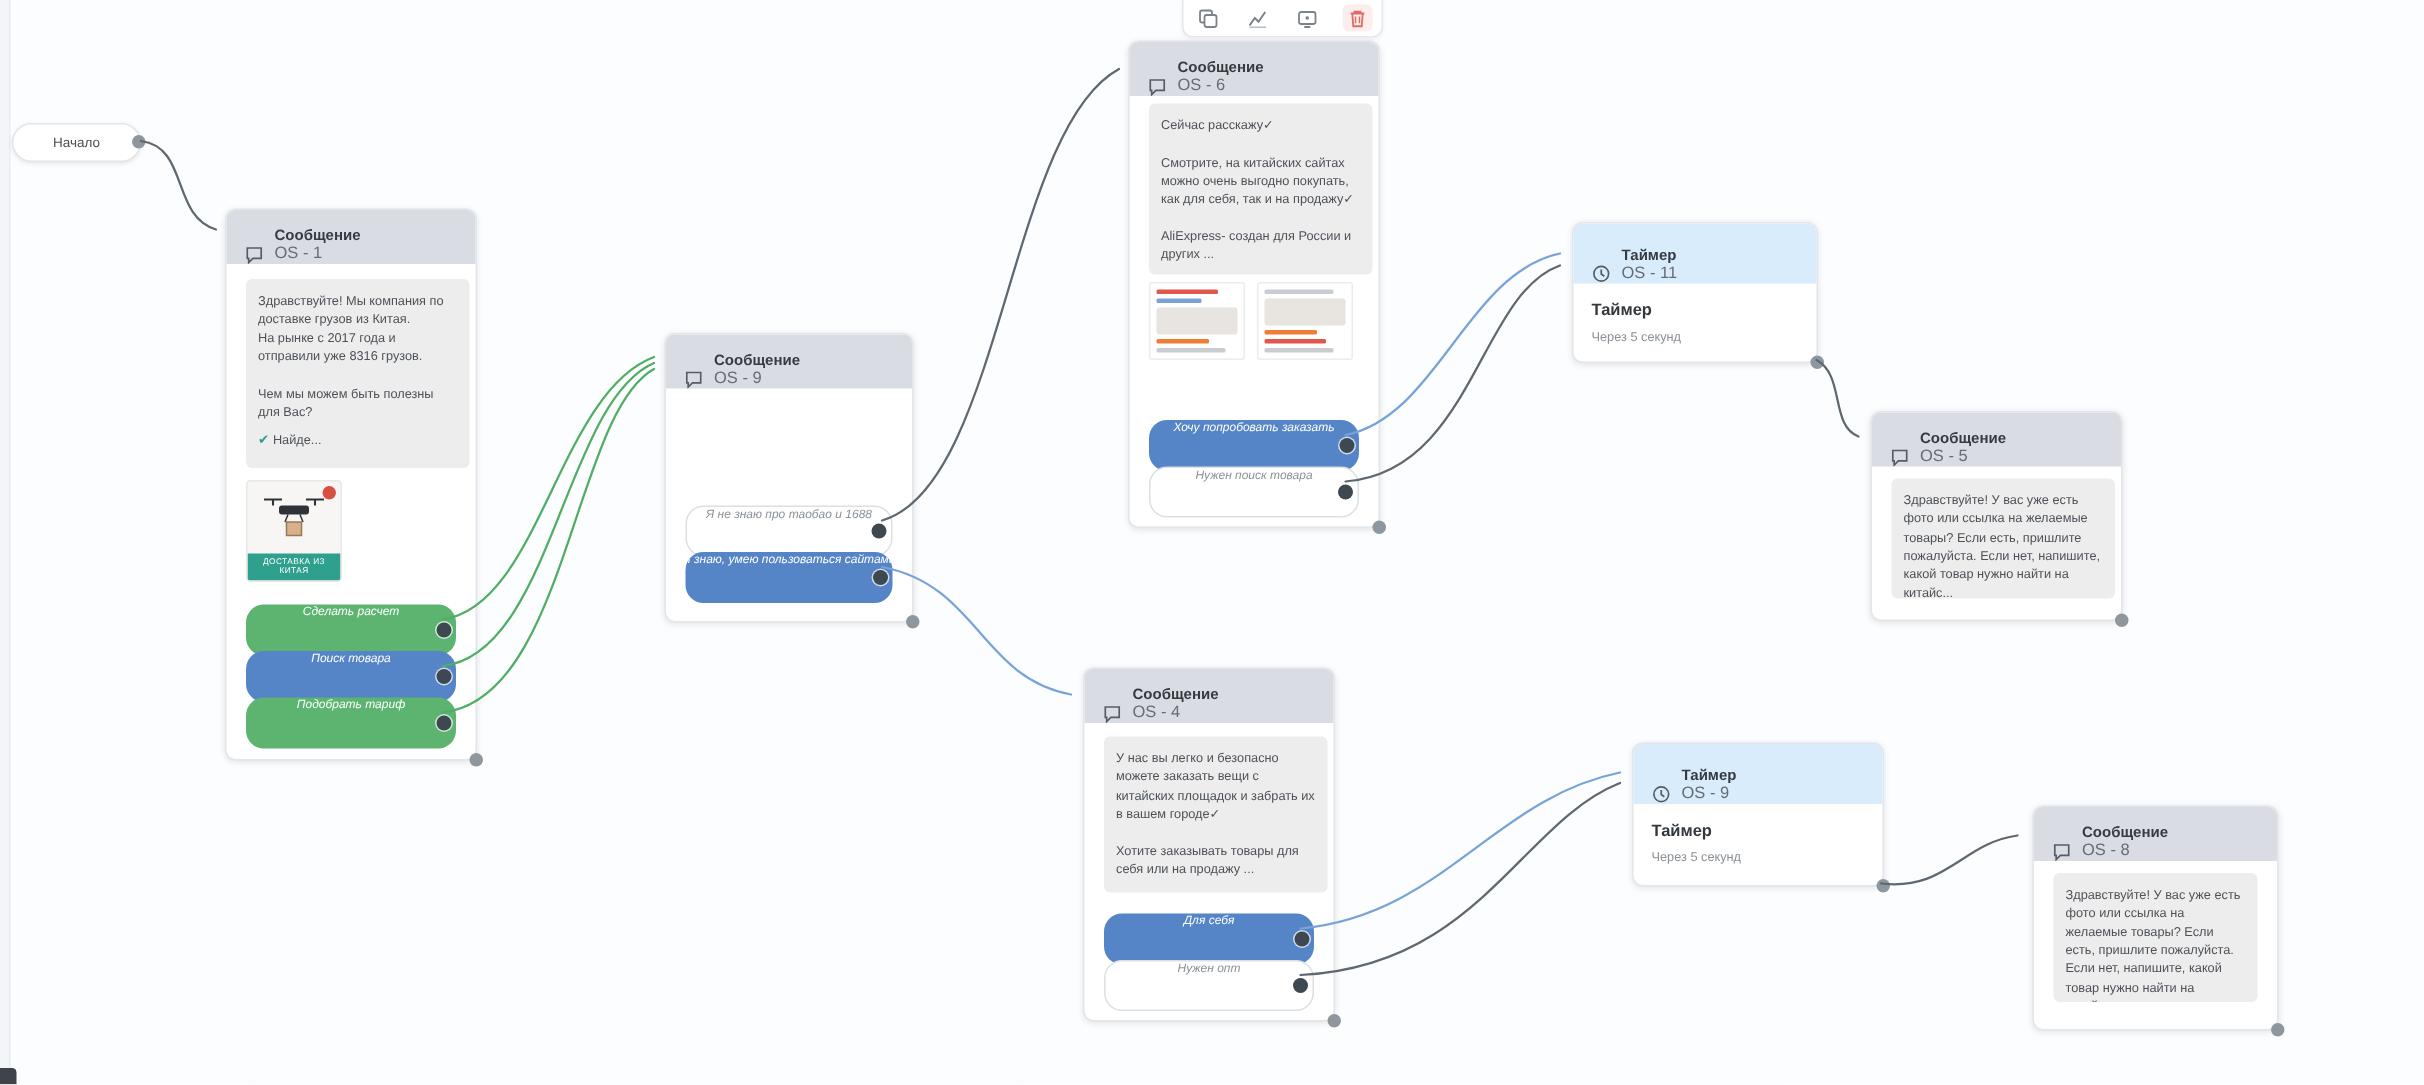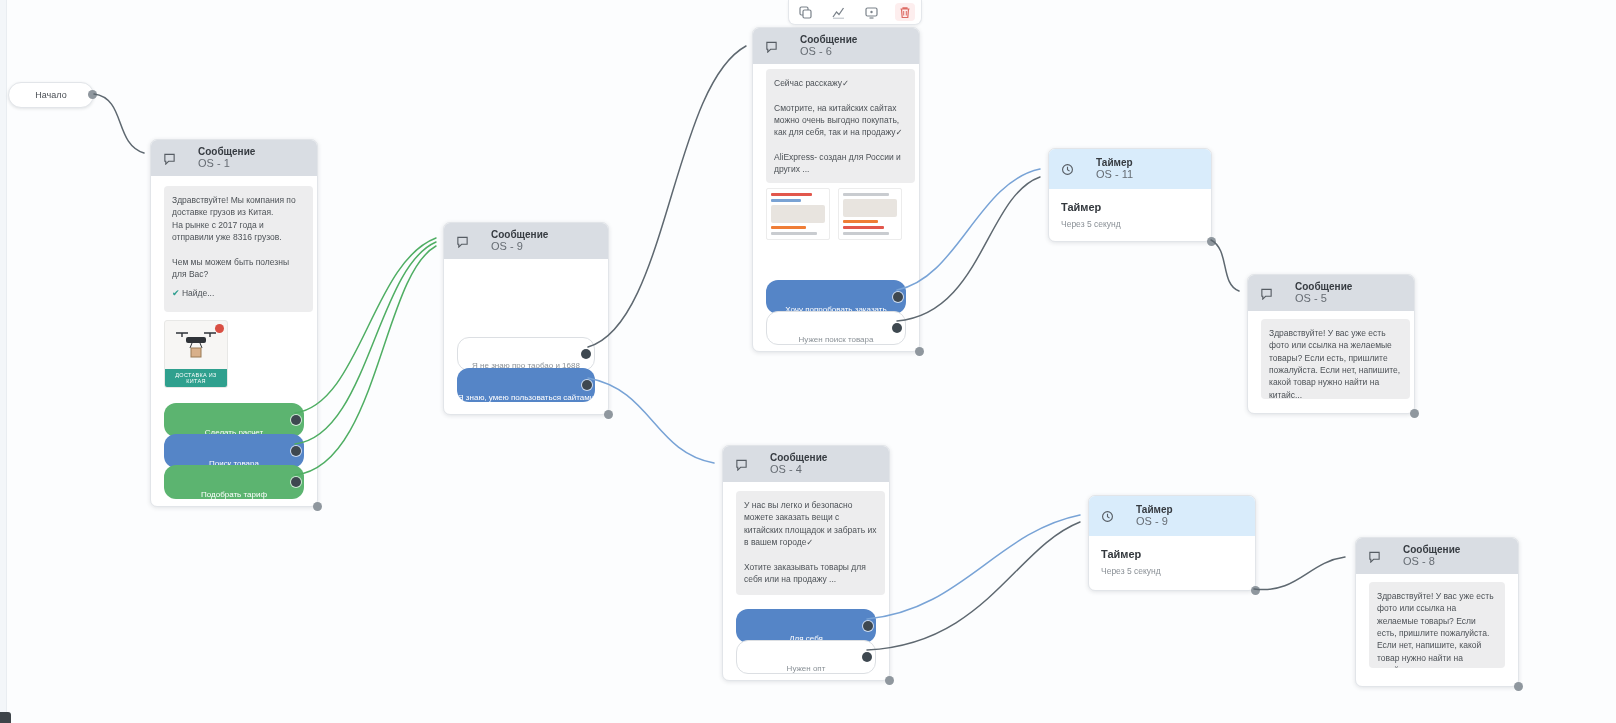--- a/index.html
+++ b/index.html
@@ -11,36 +11,36 @@
   
   .toolbar{position:absolute;left:788px;top:0;width:132px;height:24px;background:#fff;
            border:1px solid #e4e7eb;border-top:none;border-radius:0 0 7px 7px;
            display:flex;align-items:center;justify-content:space-around;box-shadow:0 1px 3px rgba(0,0,0,.06);z-index:5;}
   .tbtn{width:20px;height:18px;display:flex;align-items:center;justify-content:center;border-radius:4px;cursor:pointer;}
   .tbtn.del{background:#fdeeee;}
 
   
   .node{position:absolute;background:#fff;border:1px solid #e2e5e9;border-radius:7px;
         box-shadow:0 1px 4px rgba(40,50,60,.13);z-index:1;}
-  .hdr{display:flex;align-items:center;gap:22px;padding:0 12px;height:36px;border-radius:6px 6px 0 0;cursor:grab;}
+  .hdr{display:flex;align-items:flex-end;gap:7px;padding:0 12px;height:36px;border-radius:6px 6px 0 0;cursor:grab;}
   .hdr.msg-h{background:#d9dde3;}
   .hdr.tim-h{background:#d9ecfb;height:40px;}
   .hico{display:flex;align-items:center;}
   .ht{display:flex;flex-direction:column;line-height:1.15;}
   .ht b{font-size:10px;font-weight:bold;color:#363b41;}
   .ht em{font-style:normal;font-size:11px;color:#666c73;}
 
   .txt{position:absolute;left:13px;width:149px;background:#ededee;border-radius:4px;padding:8px;
        box-sizing:border-box;font-size:8.5px;line-height:1.45;color:#4d5257;overflow:hidden;}
   .txt .bodytext{white-space:pre-line;display:block;}
   .checkline{display:block;margin-top:7px;}
   .checkline i{font-style:normal;color:#2e9e8f;font-size:9px;}
 
-  .btn{position:absolute;left:13px;width:140px;height:34px;border-radius:12px;display:flex;align-items:flex-end;
-       justify-content:center;font-size:8px;white-space:nowrap;overflow:hidden;cursor:pointer;box-sizing:border-box;}
+  .btn{position:absolute;left:13px;width:140px;height:34px;border-radius:12px;display:flex;align-items:flex-start;
+       justify-content:center;font-size:8px;white-space:nowrap;overflow:hidden;cursor:pointer;box-sizing:border-box;font-style:italic;}
   .btn.green{background:#5cb470;color:#fff;}
   .btn.blue{background:#5585c7;color:#fff;}
   .btn.white{background:#fff;border:1px solid #dcdfe3;color:#8a9197;}
   .port{position:absolute;right:3px;top:50%;transform:translateY(-50%);width:10px;height:10px;border-radius:50%;
         background:#3e4850;box-shadow:0 0 0 1px rgba(255,255,255,.7);}
   .out-dot{position:absolute;right:-5px;bottom:-5px;width:9px;height:9px;border-radius:50%;background:#8f979e;}
   .start-node{position:absolute;left:8px;top:82px;width:84px;height:24px;background:#fff;border:1px solid #e2e5e9;
               border-radius:13px;display:flex;align-items:center;justify-content:center;font-size:9px;color:#4a4f55;
               box-shadow:0 1px 3px rgba(40,50,60,.12);z-index:1;}
   .start-dot{position:absolute;right:-4px;top:7px;width:9px;height:9px;border-radius:50%;background:#8f979e;}

